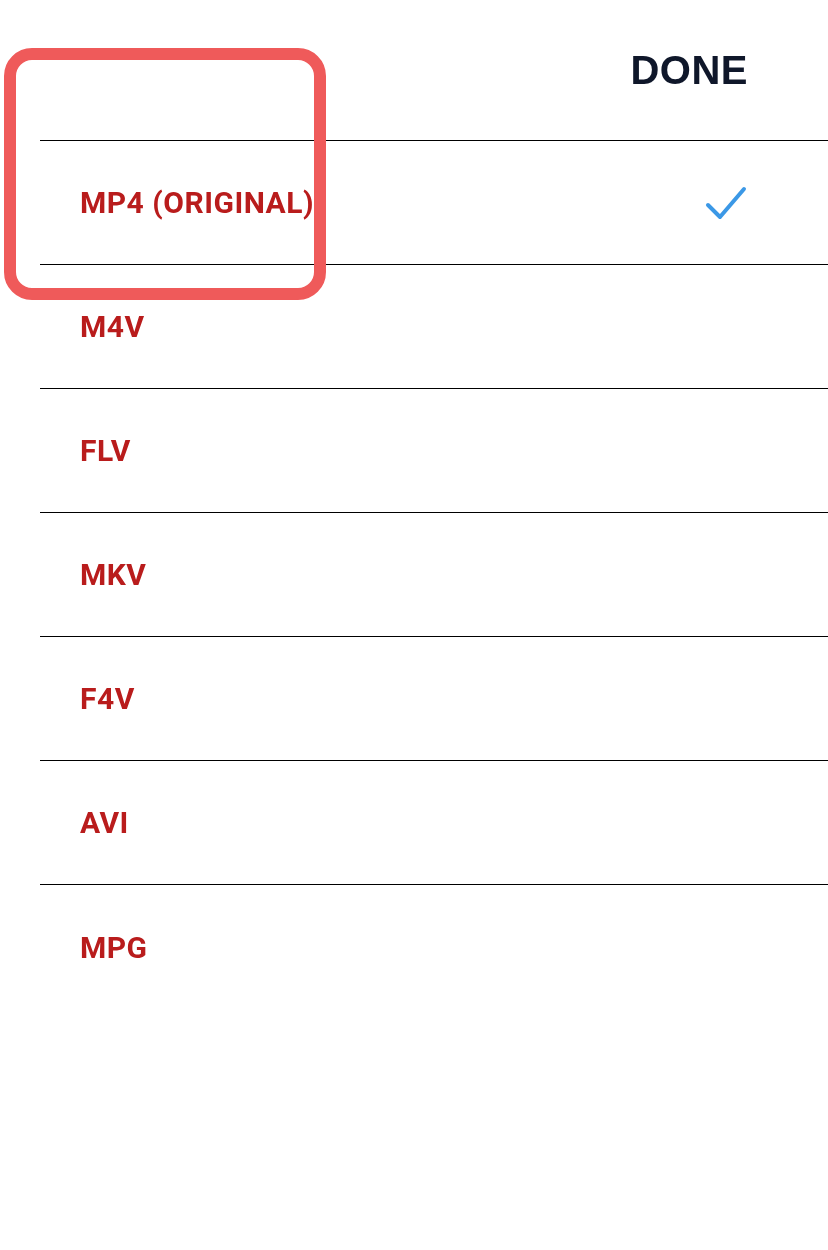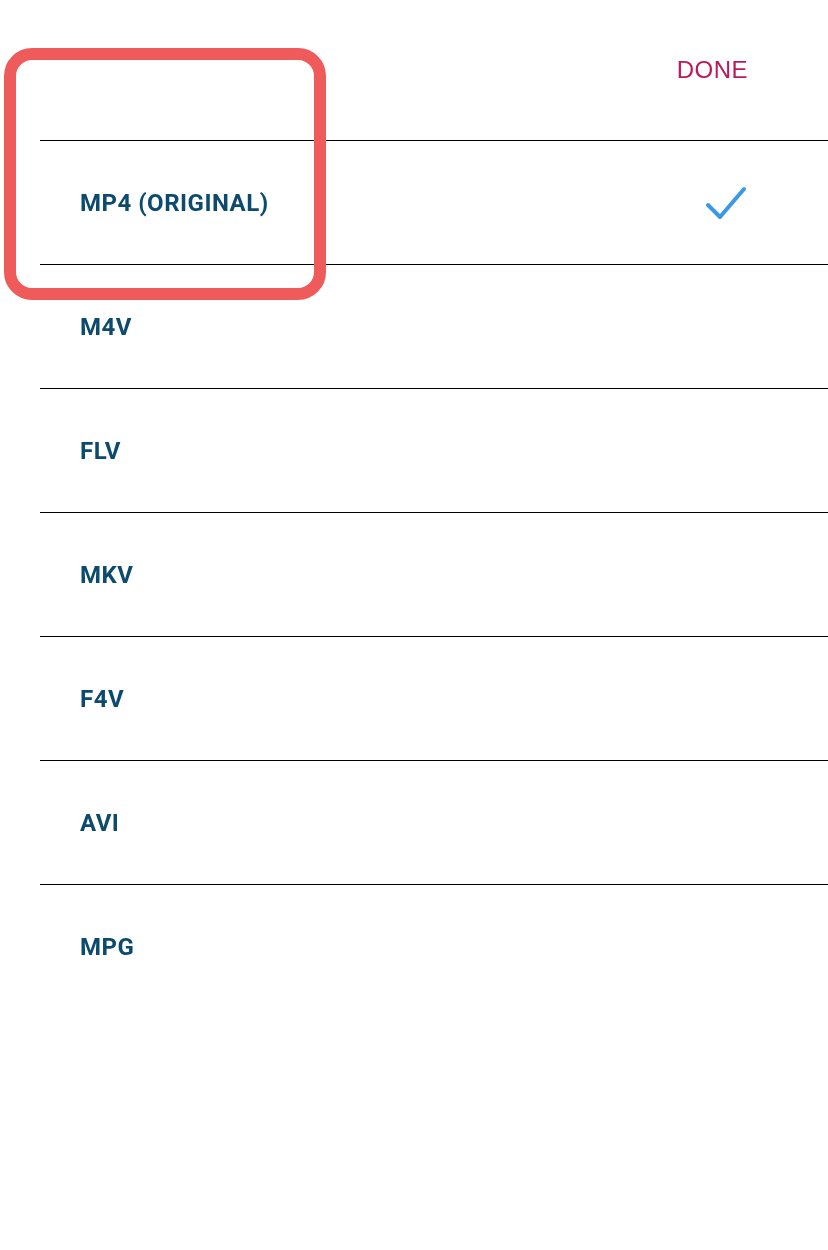--- a/index.html
+++ b/index.html
@@ -15,23 +15,23 @@
       overflow: hidden;
     }
     .header {
       display: flex;
       justify-content: flex-end;
       align-items: center;
       height: 140px;
       padding-right: 80px;
     }
     .done-button {
-      font-size: 24px;
-      font-weight: 400;
-      color: #be185d;
+      font-size: 40px;
+      font-weight: 700;
+      color: #0f172a;
       background: none;
       border: none;
       cursor: pointer;
       letter-spacing: 0.5px;
     }
     .list {
       border-top: 1px solid #000000;
     }
     .list-item {
       display: flex;
@@ -48,23 +48,23 @@
       margin-left: 0;
       padding-left: 40px;
     }
     .list {
       margin-left: 40px;
     }
     .list-item {
       margin-left: 0;
     }
     .item-label {
-      font-size: 24px;
+      font-size: 30px;
       font-weight: 700;
-      color: #0c4a6e;
+      color: #b91c1c;
       letter-spacing: 0.5px;
     }
     .checkmark {
       width: 44px;
       height: 44px;
       display: flex;
       align-items: center;
       justify-content: center;
     }
     .checkmark svg {

